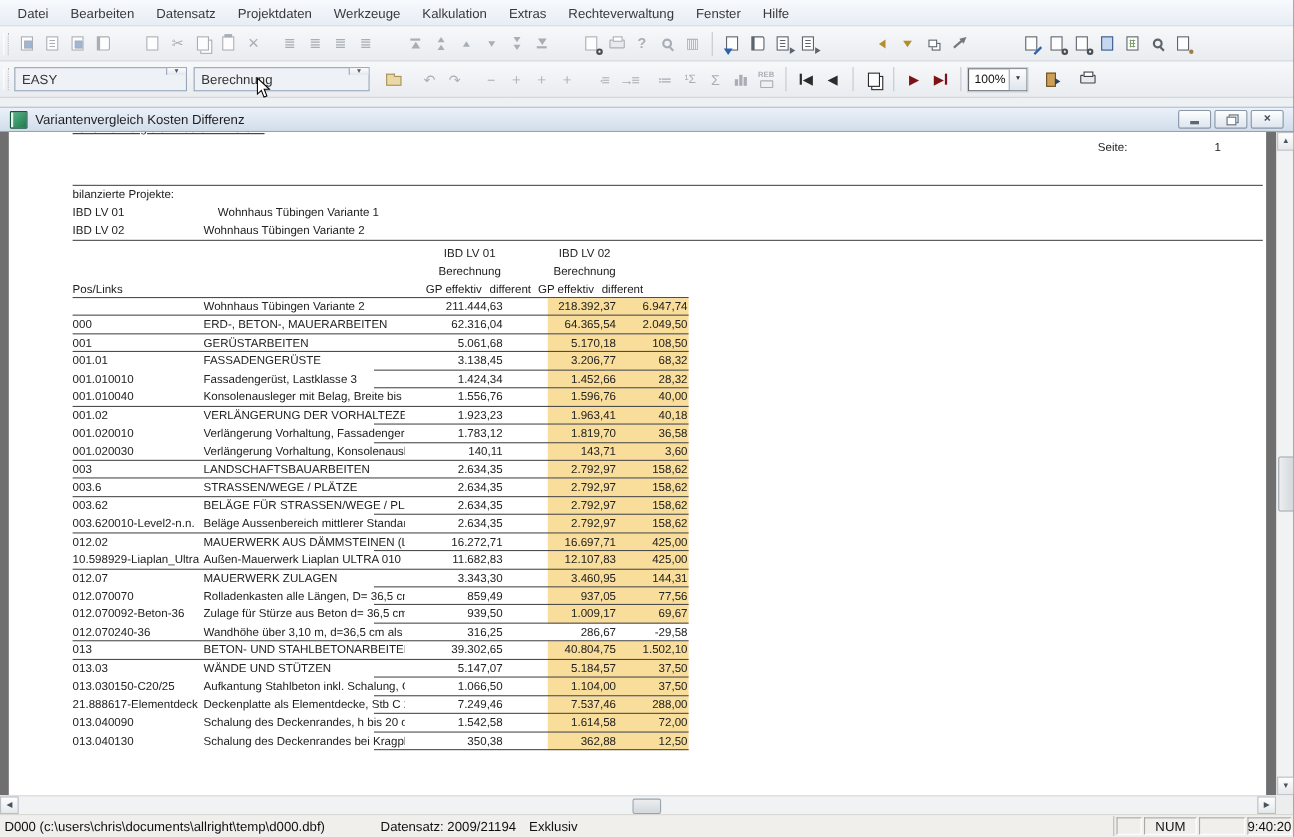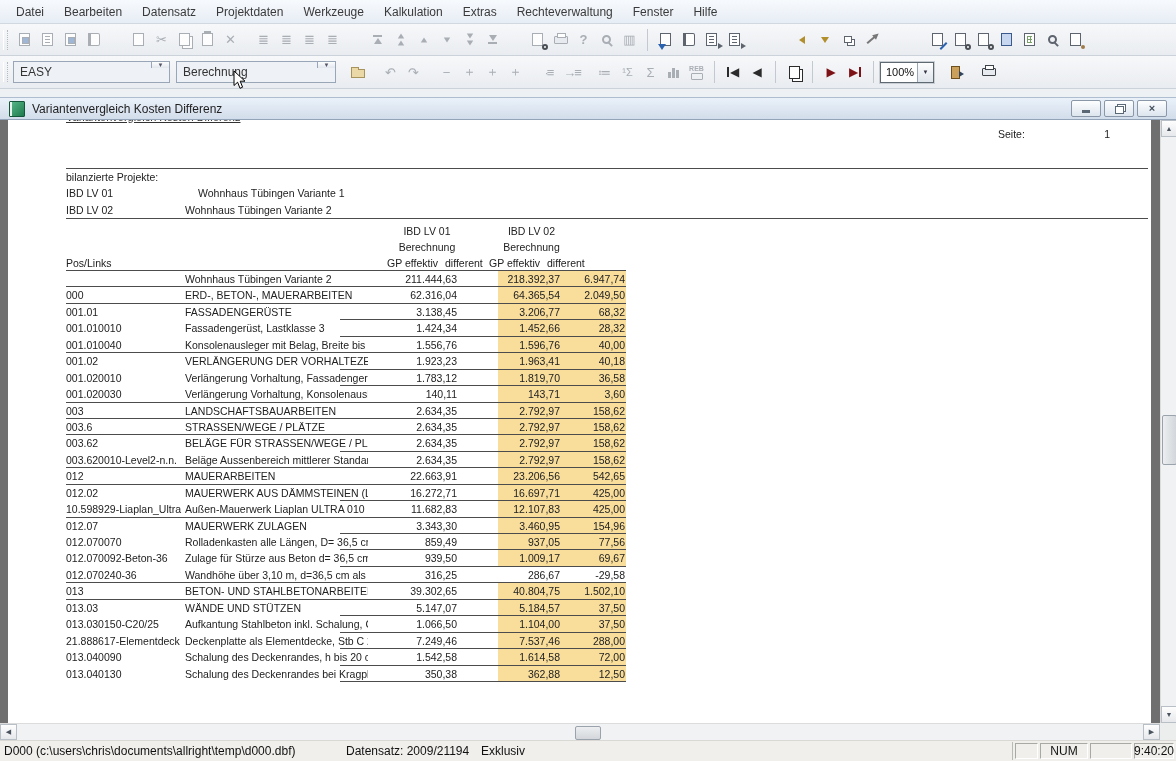--- a/index.html
+++ b/index.html
@@ -414,20 +414,29 @@
             <span class="hl-band" style="background: rgb(248, 221, 155);"></span>
             <span class="cell c-pos">000</span>
             <span class="cell c-desc">ERD-, BETON-, MAUERARBEITEN</span>
             <span class="cell c-gp1">62.316,04</span>
             <span class="cell c-gp2">64.365,54</span>
             <span class="cell c-diff2">2.049,50</span>
             <span class="uline full"></span>
           </div>
           <div class="trow">
             <span class="hl-band" style="background: rgb(248, 221, 155);"></span>
+            <span class="cell c-pos">001</span>
+            <span class="cell c-desc">GERÜSTARBEITEN</span>
+            <span class="cell c-gp1">5.061,68</span>
+            <span class="cell c-gp2">5.170,18</span>
+            <span class="cell c-diff2">108,50</span>
+            <span class="uline full"></span>
+          </div>
+          <div class="trow">
+            <span class="hl-band" style="background: rgb(248, 221, 155);"></span>
             <span class="cell c-pos">001.01</span>
             <span class="cell c-desc">FASSADENGERÜSTE</span>
             <span class="cell c-gp1">3.138,45</span>
             <span class="cell c-gp2">3.206,77</span>
             <span class="cell c-diff2">68,32</span>
             <span class="uline num"></span>
           </div>
           <div class="trow">
             <span class="hl-band" style="background: rgb(248, 221, 155);"></span>
             <span class="cell c-pos">001.010010</span>
@@ -504,29 +513,20 @@
             <span class="hl-band" style="background: rgb(248, 221, 155);"></span>
             <span class="cell c-pos">003.620010-Level2-n.n.</span>
             <span class="cell c-desc">Beläge Aussenbereich mittlerer Standard</span>
             <span class="cell c-gp1">2.634,35</span>
             <span class="cell c-gp2">2.792,97</span>
             <span class="cell c-diff2">158,62</span>
             <span class="uline full"></span>
           </div>
           <div class="trow">
             <span class="hl-band" style="background: rgb(248, 221, 155);"></span>
-            <span class="cell c-pos">012</span>
-            <span class="cell c-desc">MAUERARBEITEN</span>
-            <span class="cell c-gp1">22.663,91</span>
-            <span class="cell c-gp2">23.206,56</span>
-            <span class="cell c-diff2">542,65</span>
-            <span class="uline full"></span>
-          </div>
-          <div class="trow">
-            <span class="hl-band" style="background: rgb(248, 221, 155);"></span>
             <span class="cell c-pos">012.02</span>
             <span class="cell c-desc">MAUERWERK AUS DÄMMSTEINEN (LIAPOR</span>
             <span class="cell c-gp1">16.272,71</span>
             <span class="cell c-gp2">16.697,71</span>
             <span class="cell c-diff2">425,00</span>
             <span class="uline num"></span>
           </div>
           <div class="trow">
             <span class="hl-band" style="background: rgb(248, 221, 155);"></span>
             <span class="cell c-pos">10.598929-Liaplan_Ultra</span>
@@ -535,21 +535,21 @@
             <span class="cell c-gp2">12.107,83</span>
             <span class="cell c-diff2">425,00</span>
             <span class="uline full"></span>
           </div>
           <div class="trow">
             <span class="hl-band" style="background: rgb(248, 221, 155);"></span>
             <span class="cell c-pos">012.07</span>
             <span class="cell c-desc">MAUERWERK ZULAGEN</span>
             <span class="cell c-gp1">3.343,30</span>
             <span class="cell c-gp2">3.460,95</span>
-            <span class="cell c-diff2">154,96</span>
+            <span class="cell c-diff2">144,31</span>
             <span class="uline num"></span>
           </div>
           <div class="trow">
             <span class="hl-band" style="background: rgb(248, 221, 155);"></span>
             <span class="cell c-pos">012.070070</span>
             <span class="cell c-desc">Rolladenkasten alle Längen, D= 36,5 cm, H=26</span>
             <span class="cell c-gp1">859,49</span>
             <span class="cell c-gp2">937,05</span>
             <span class="cell c-diff2">77,56</span>
             <span class="uline num"></span>

